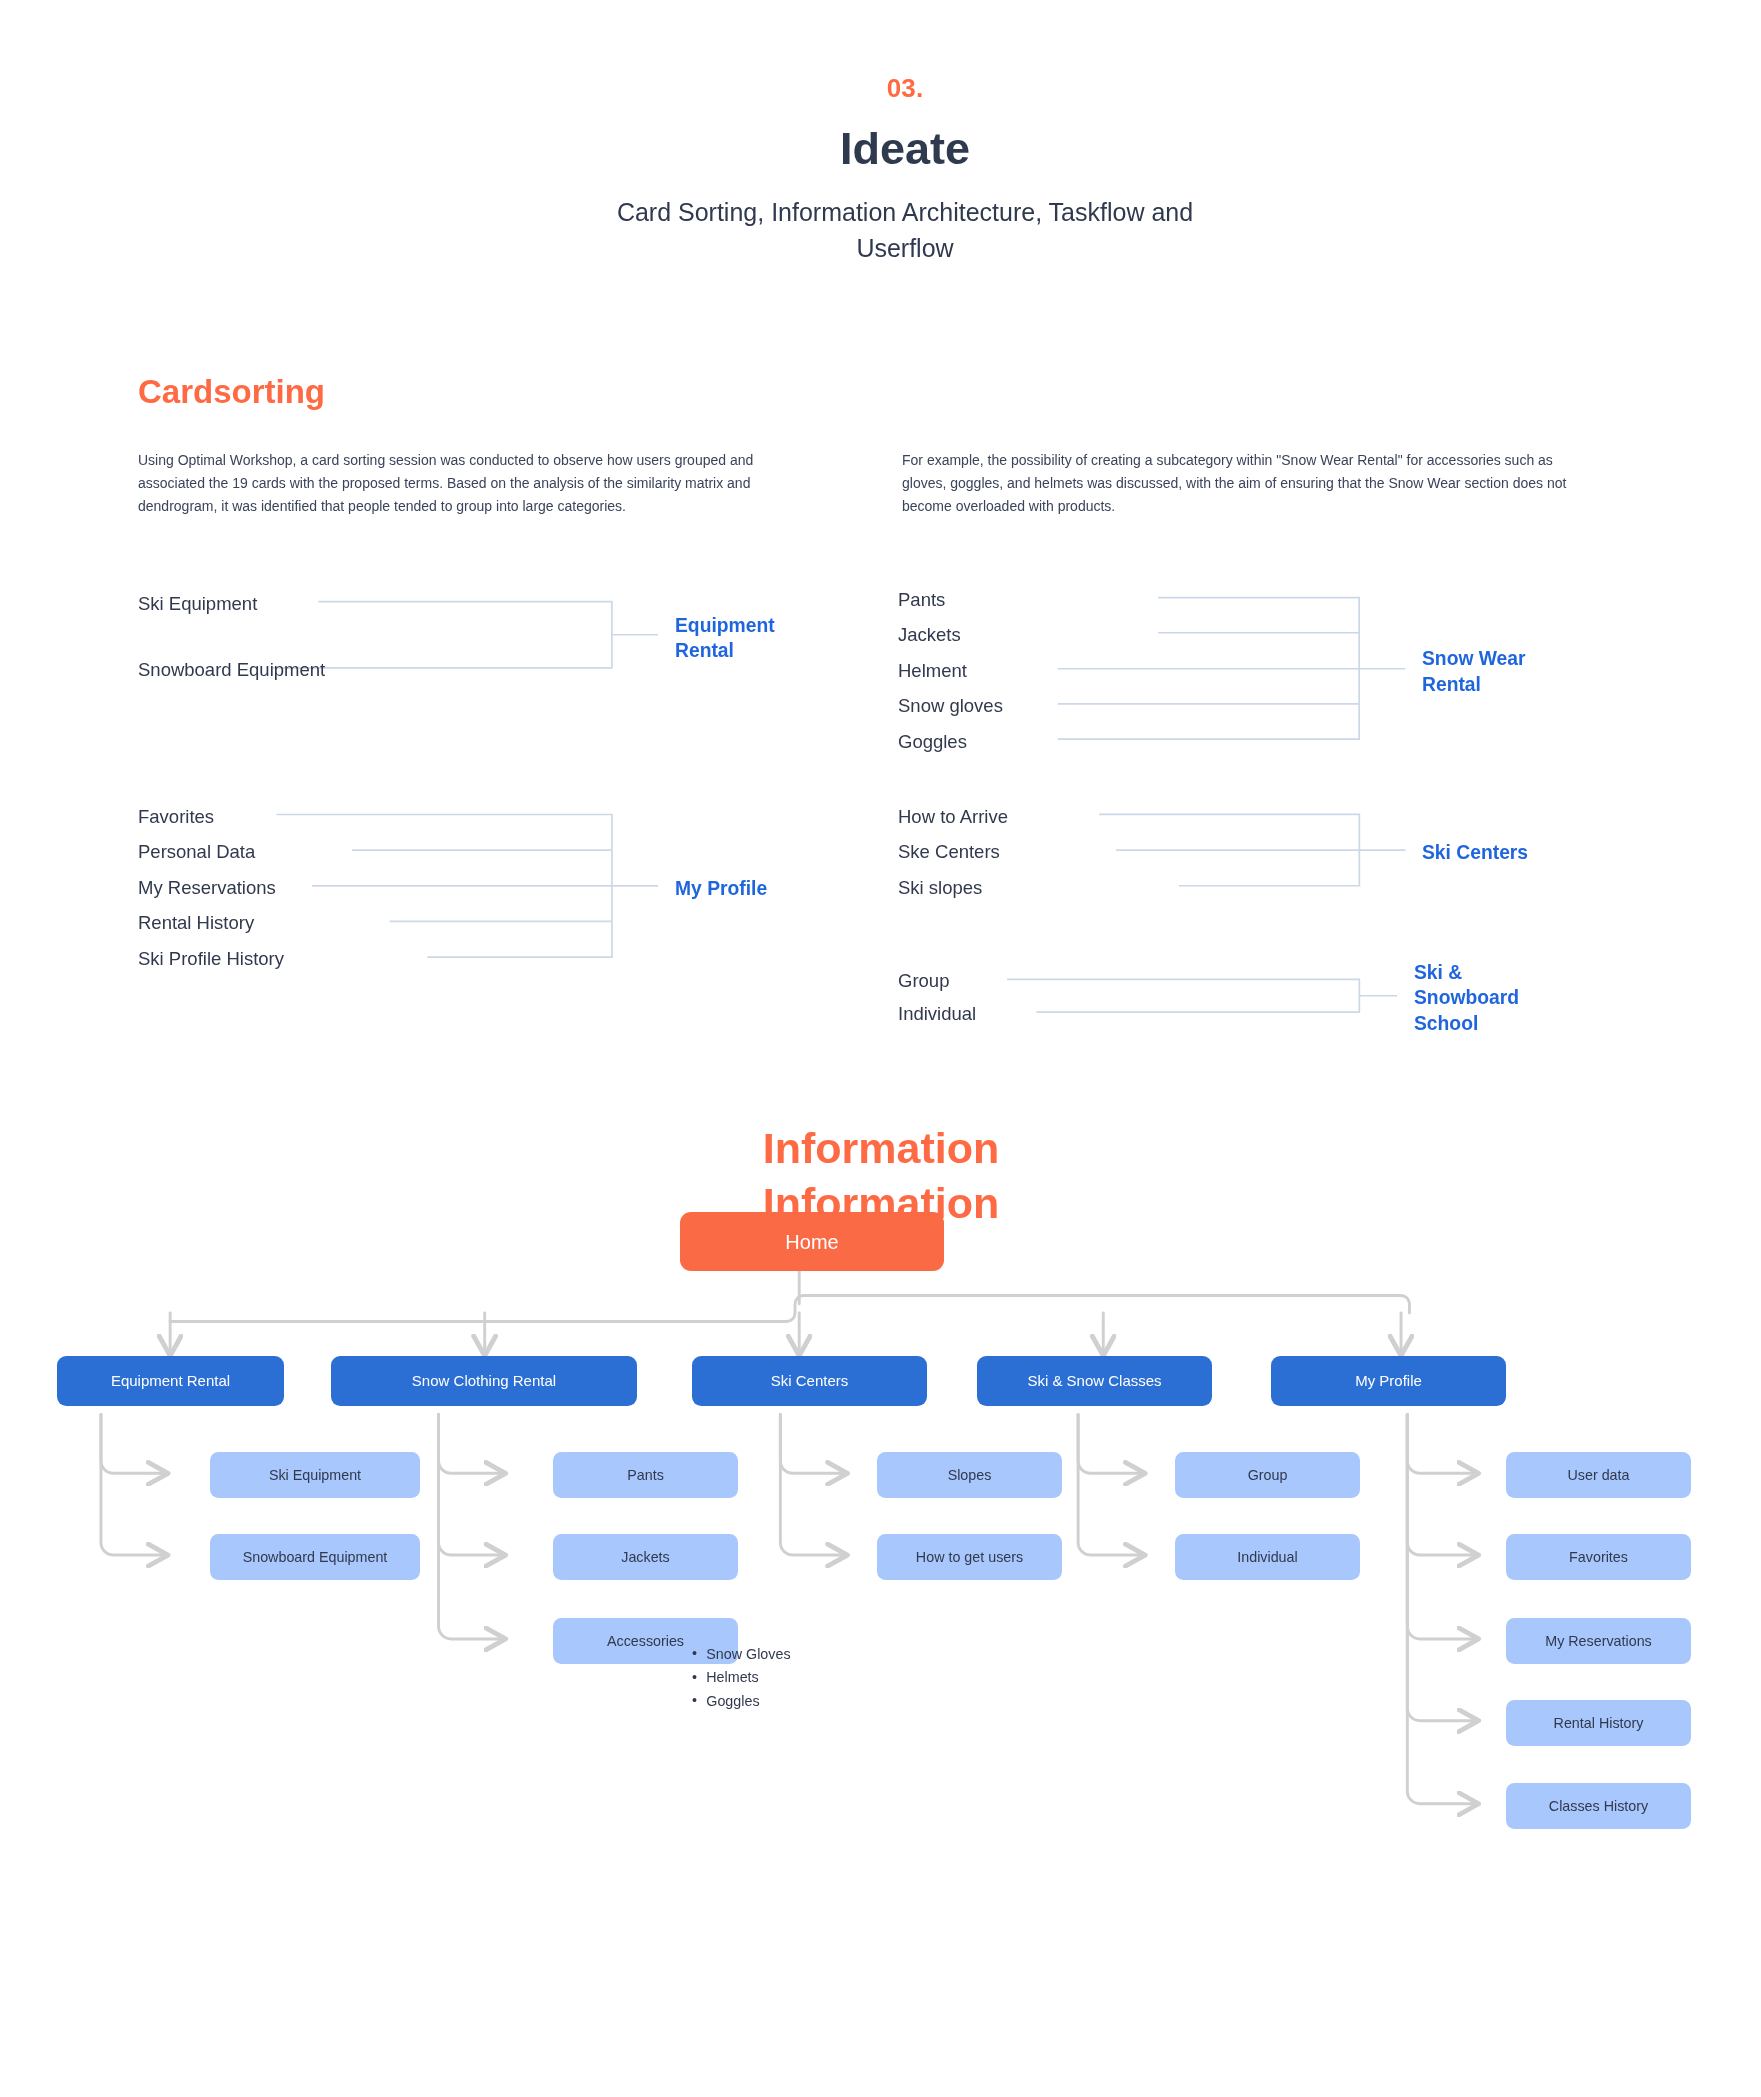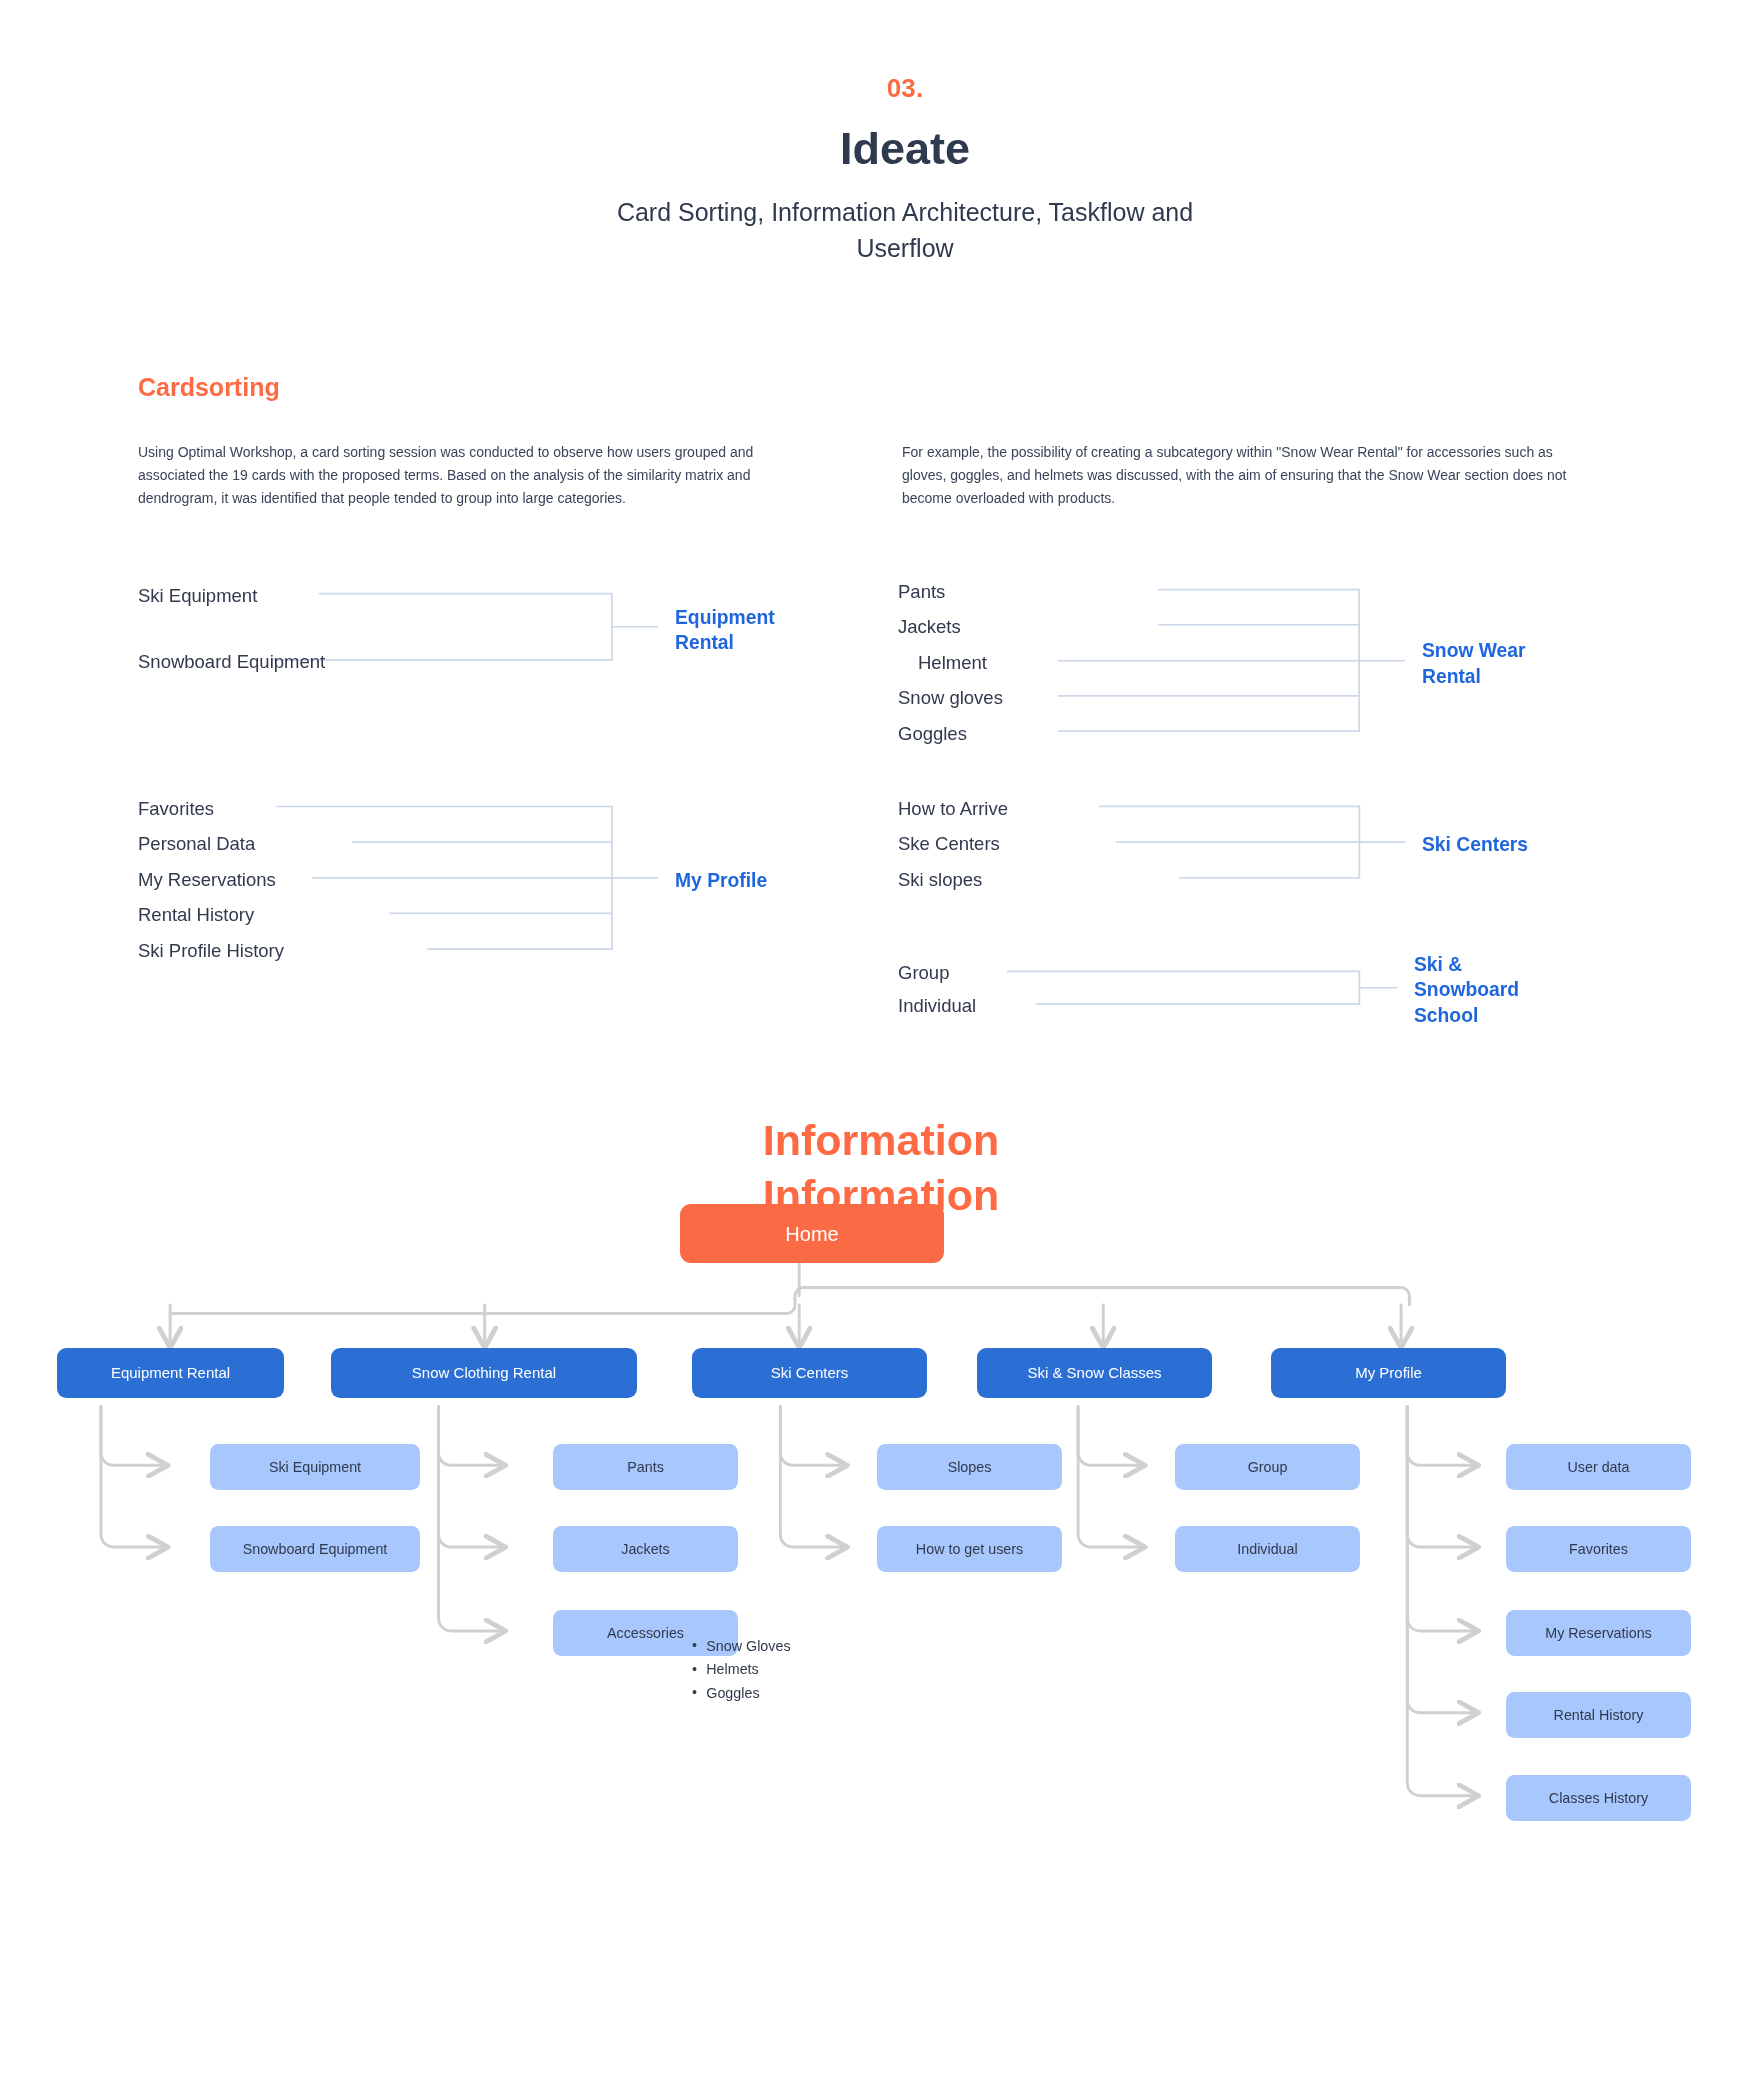--- a/index.html
+++ b/index.html
@@ -36,21 +36,21 @@
     font-size: 25px;
     line-height: 1.42;
     color: #2f3a4f;
     font-weight: 400;
   }
 
   
   #cardsorting { margin-top: 109px; padding: 0 138px; }
   #cardsorting .sec-title {
     color: #fd6a43;
-    font-size: 25px;
+    font-size: 33px;
     font-weight: 700;
     line-height: 1;
   }
   .cs-cols {
     display: flex;
     gap: 80px;
     margin-top: 41px;
   }
   .cs-col { width: 684px; }
   .cs-para {
@@ -179,21 +179,21 @@
     <div class="dendro" style="left:898px; top:-4.2px; width:713px; height:180px;">
       <svg width="713" height="180" viewBox="0 0 1700 430">
         <path d="M620 42 H1100 V380 H380" fill="none" stroke="#ccd7e8" stroke-width="4"></path>
         <path d="M620 126 H1100" fill="none" stroke="#ccd7e8" stroke-width="4"></path>
         <path d="M380 212 H1100" fill="none" stroke="#ccd7e8" stroke-width="4"></path>
         <path d="M380 296 H1100" fill="none" stroke="#ccd7e8" stroke-width="4"></path>
         <path d="M1100 212 H1210" fill="none" stroke="#ccd7e8" stroke-width="4"></path>
       </svg>
       <div class="leaf" style="left:0; top:11px;">Pants</div>
       <div class="leaf" style="left:0; top:46px;">Jackets</div>
-      <div class="leaf" style="left:0; top:82px;margin-left:20px;">Helment</div>
+      <div class="leaf" style="left:0; top:82px;">Helment</div>
       <div class="leaf" style="left:0; top:117px;">Snow gloves</div>
       <div class="leaf" style="left:0; top:153px;">Goggles</div>
       <div class="cat" style="left:524px; top:66px; width:143px; white-space:normal;">Snow Wear Rental</div>
     </div>
 
     <div class="dendro" style="left:138px; top:222px; width:713px; height:168px;">
       <svg width="713" height="168" viewBox="0 0 1700 400">
         <path d="M330 20 H1130 V360 H690" fill="none" stroke="#ccd7e8" stroke-width="4"></path>
         <path d="M510 105 H1130" fill="none" stroke="#ccd7e8" stroke-width="4"></path>
         <path d="M415 190 H1130" fill="none" stroke="#ccd7e8" stroke-width="4"></path>

